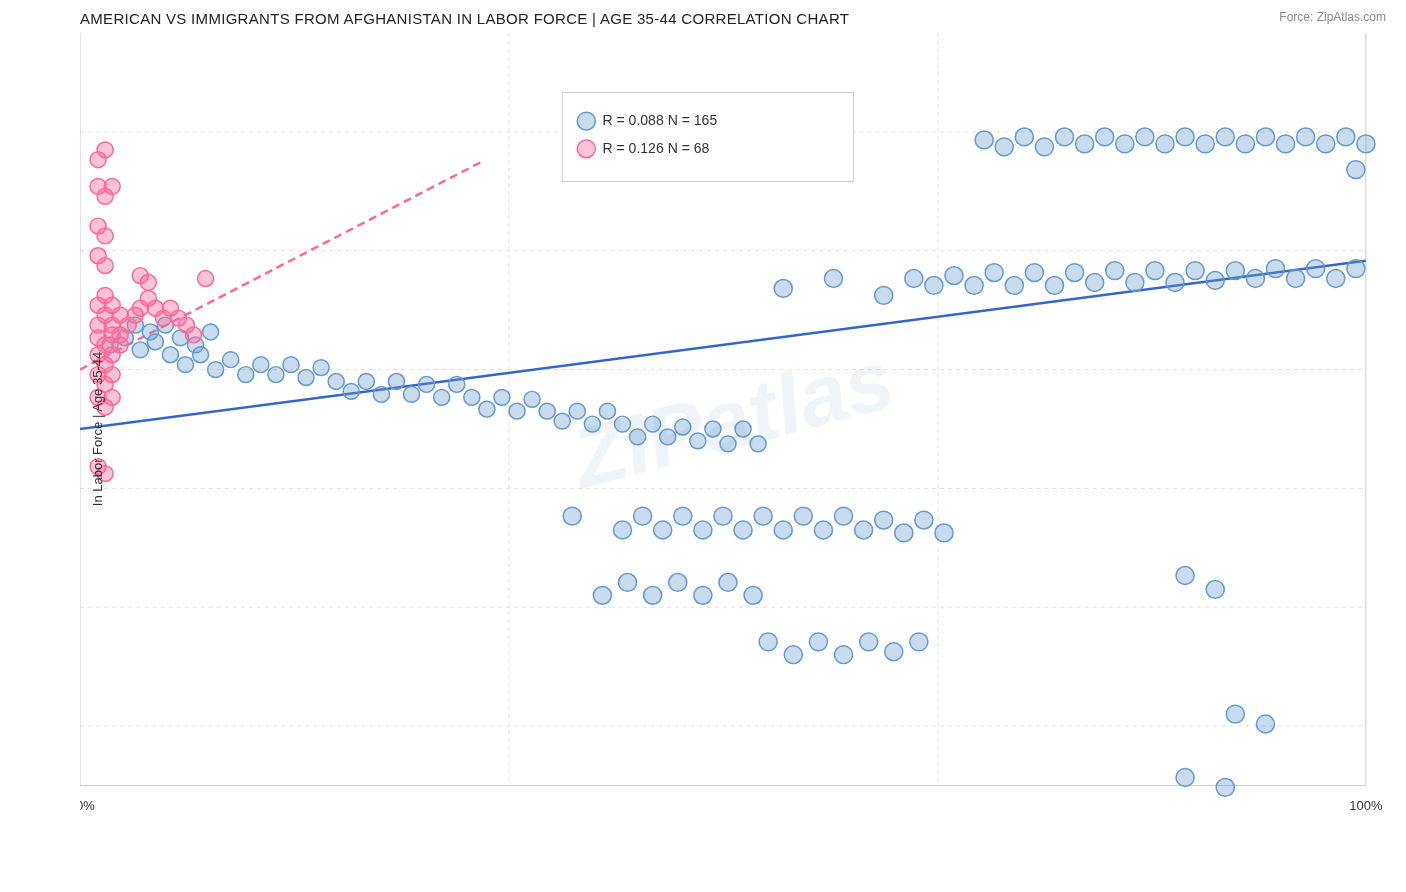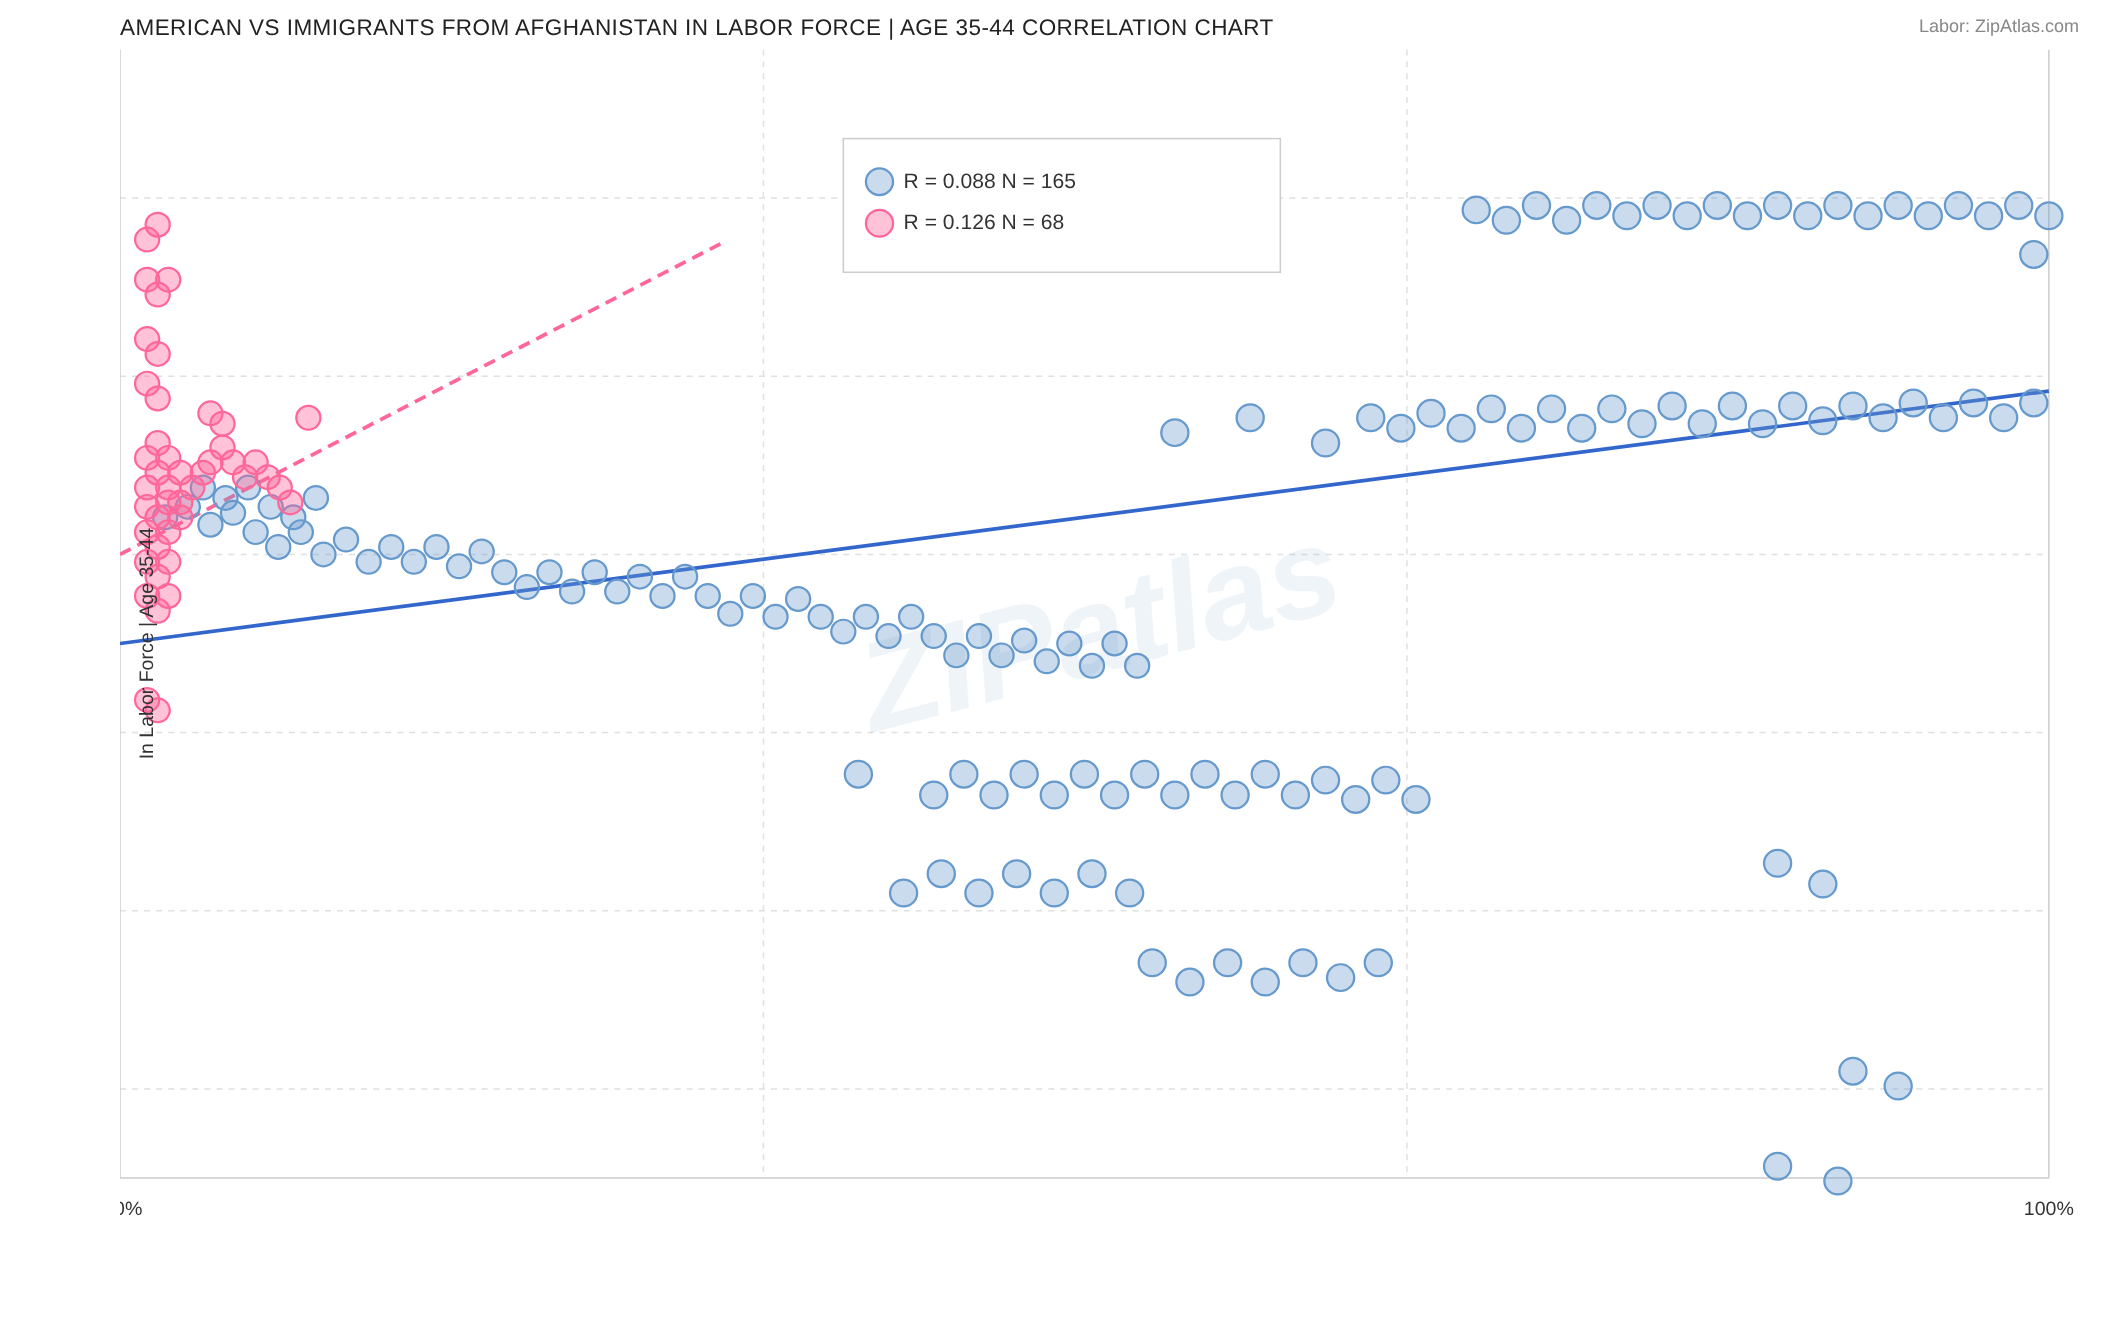--- a/index.html
+++ b/index.html
@@ -47,21 +47,21 @@
       font-size: 13px;
       color: #333;
       white-space: nowrap;
     }
   </style>
 </head>
 <body>
 
 <div class="chart-container">
   <div class="chart-title">AMERICAN VS IMMIGRANTS FROM AFGHANISTAN IN LABOR FORCE | AGE 35-44 CORRELATION CHART</div>
-  <div class="source-label">Labor: ZipAtlas.com</div>
+  <div class="source-label">Force: ZipAtlas.com</div>
 
   <div class="chart-area">
     
     <div class="y-axis-label">In Labor Force | Age 35-44</div>
 
     <svg class="main-chart" viewBox="0 0 1300 800" preserveAspectRatio="none">
 
       <line x1="0" y1="100" x2="1280" y2="100" stroke="#e0e0e0" stroke-width="1" stroke-dasharray="4,4"></line>
       <line x1="0" y1="220" x2="1280" y2="220" stroke="#e0e0e0" stroke-width="1" stroke-dasharray="4,4"></line>
       <line x1="0" y1="340" x2="1280" y2="340" stroke="#e0e0e0" stroke-width="1" stroke-dasharray="4,4"></line>

